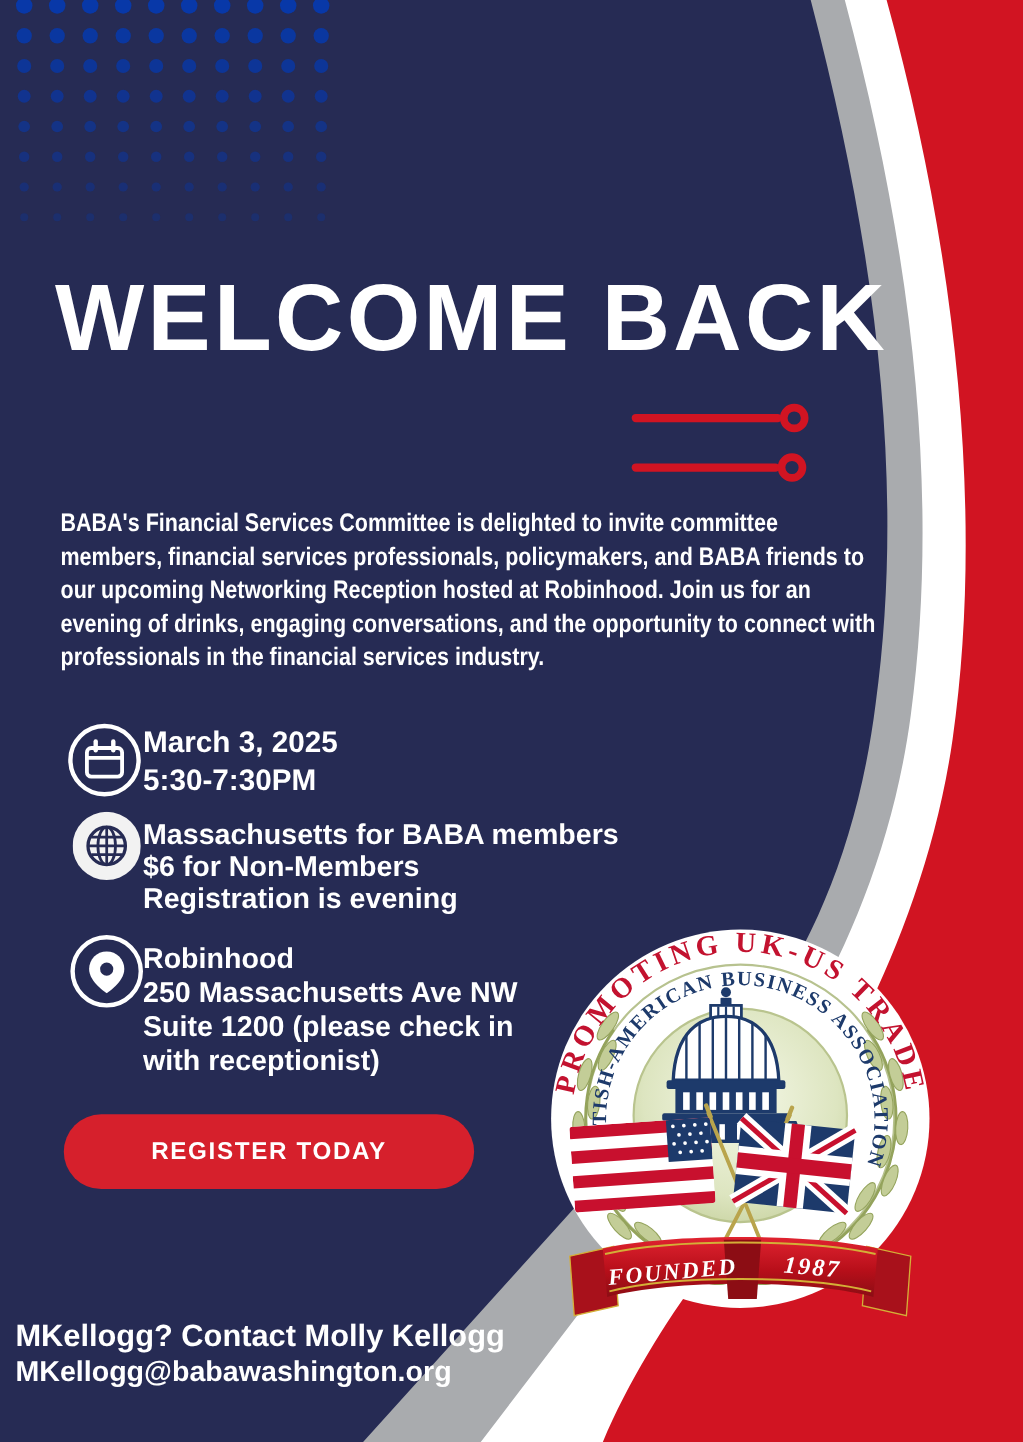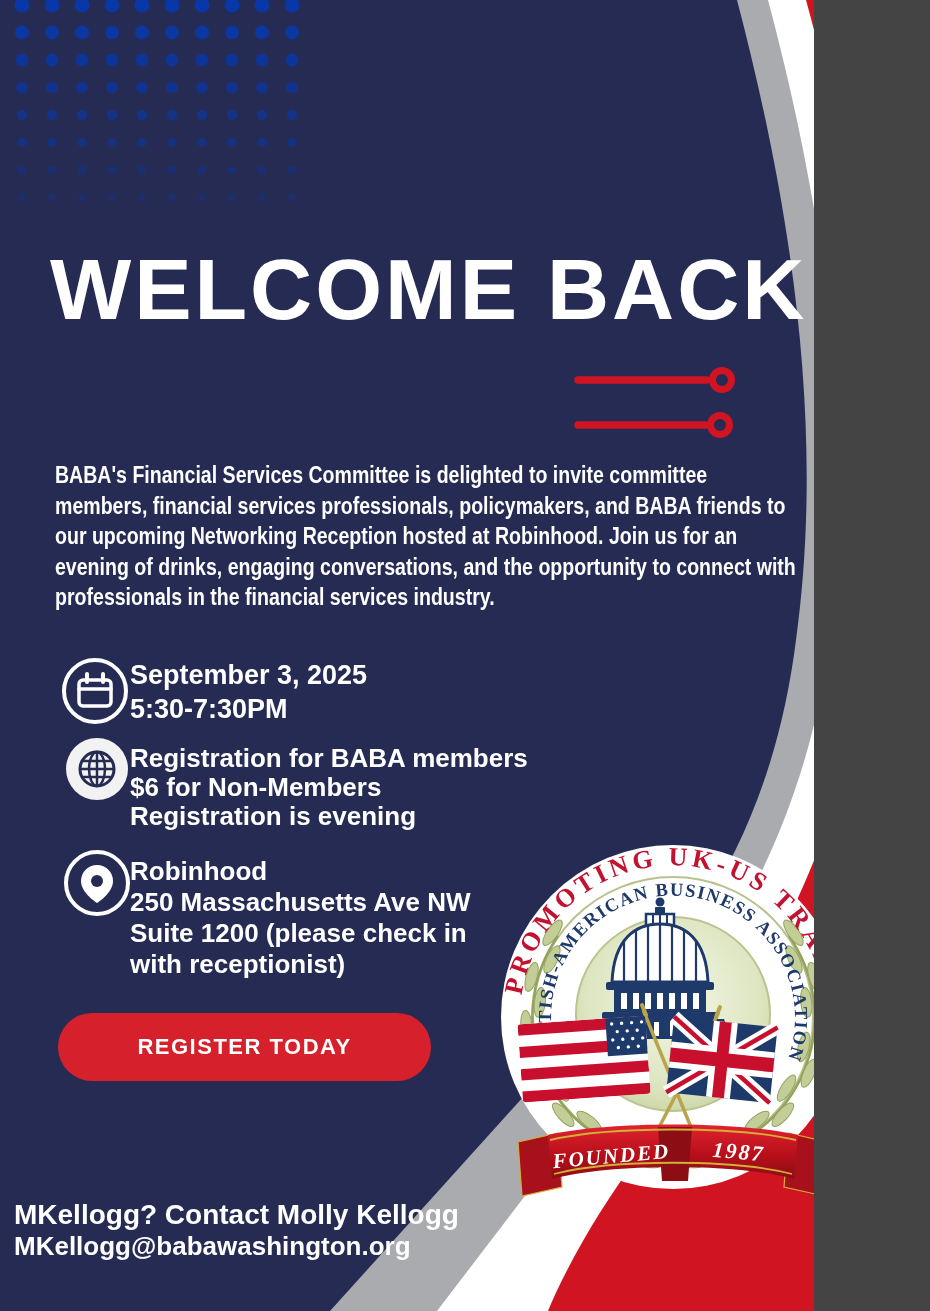--- a/index.html
+++ b/index.html
@@ -1,17 +1,17 @@
 <!DOCTYPE html>
 <html><head>
 <meta charset="utf-8">
 <style>
   html,body{margin:0;padding:0;background:#444;}
   .poster{
-    position:relative;width:814px;height:1311px;overflow:hidden;
+    position:relative;width:930px;height:1311px;overflow:hidden;
     background:#a21caf;font-family:"Liberation Sans",sans-serif;
     -webkit-font-smoothing:antialiased;
   }
   svg{display:block}
   .bg{position:absolute;left:0;top:0;}
   .abs{position:absolute;}
   .title-line{
     position:absolute;left:50px;color:#ffffff;font-size:86px;font-weight:800;
     letter-spacing:3px;line-height:1;white-space:nowrap;
   }
@@ -145,37 +145,37 @@
   <svg class="abs" style="left:60px;top:656px;" width="70" height="70" viewBox="0 0 70 70">
     <circle cx="35" cy="35" r="31" stroke="#ffffff" stroke-width="4" fill="none"></circle>
     <g stroke="#ffffff" stroke-width="3.5" fill="none" stroke-linecap="round">
       <rect x="19" y="24" width="32" height="26" rx="4"></rect>
       <line x1="19" y1="33" x2="51" y2="33"></line>
       <line x1="27" y1="18" x2="27" y2="26" stroke-width="4"></line>
       <line x1="43" y1="18" x2="43" y2="26" stroke-width="4"></line>
     </g>
   </svg>
   <div class="info-row-text date-text">
-    <div>September 3, 2025</div>
+    <div>March 3, 2025</div>
     <div>5:30-7:30PM</div>
   </div>
 
   <svg class="abs" style="left:66px;top:738px;" width="62" height="62" viewBox="0 0 62 62">
     <circle cx="31" cy="31" r="31" fill="#f2f2f2"></circle>
     <g stroke="#262b54" fill="none">
       <circle cx="31" cy="31" r="17" stroke-width="3"></circle>
       <ellipse cx="31" cy="31" rx="8" ry="17" stroke-width="2.5"></ellipse>
       <line x1="31" y1="14" x2="31" y2="48" stroke-width="2.5"></line>
       <line x1="14" y1="31" x2="48" y2="31" stroke-width="2.5"></line>
       <line x1="17" y1="23" x2="45" y2="23" stroke-width="2.5"></line>
       <line x1="17" y1="39" x2="45" y2="39" stroke-width="2.5"></line>
     </g>
   </svg>
   <div class="info-row-text admission-text">
-    <div>Registration for BABA members</div>
+    <div>Massachusetts for BABA members</div>
     <div>$6 for Non-Members</div>
     <div>Registration is evening</div>
   </div>
 
   <svg class="abs" style="left:62px;top:848px;" width="70" height="70" viewBox="0 0 70 70">
     <circle cx="35" cy="35" r="31" stroke="#ffffff" stroke-width="4" fill="none"></circle>
     <path d="M35,17 C26,17 19,24 19,33 C19,45 35,55 35,55 C35,55 51,45 51,33 C51,24 44,17 35,17 Z" fill="#ffffff"></path>
     <circle cx="35" cy="33" r="6" fill="#262b54"></circle>
   </svg>
   <div class="info-row-text venue-text">

